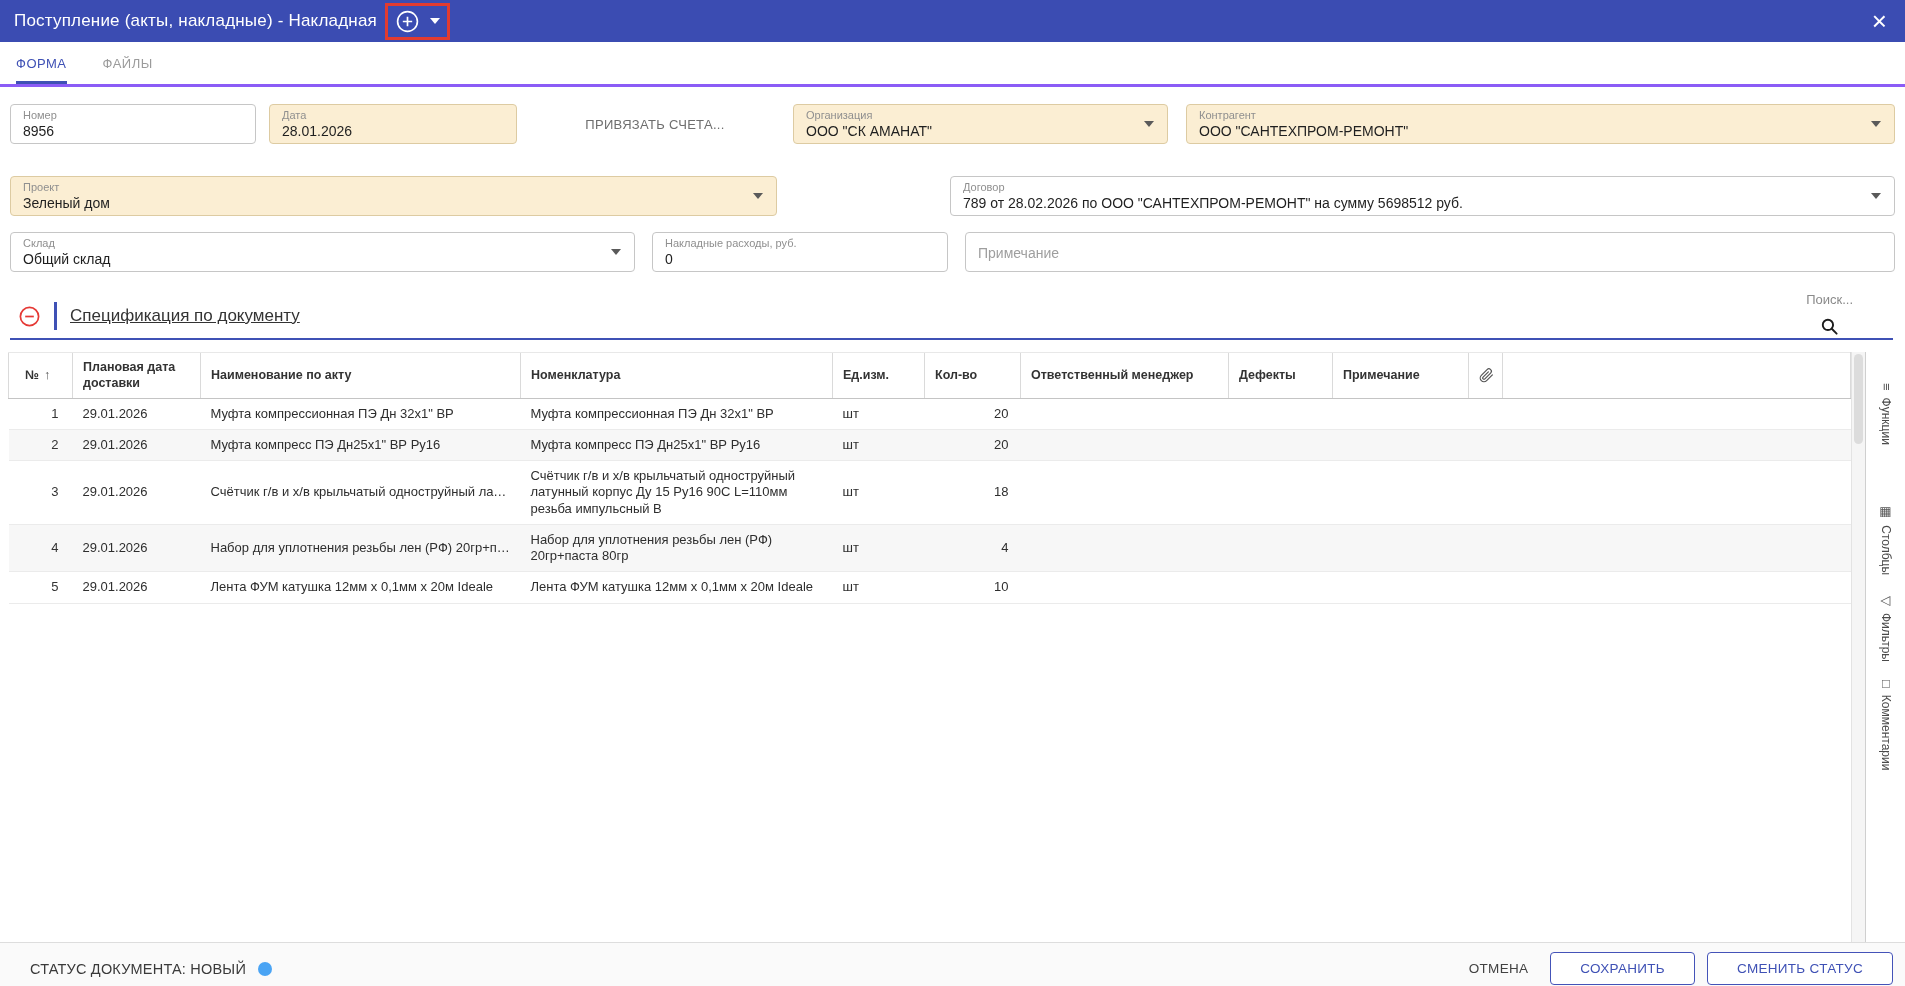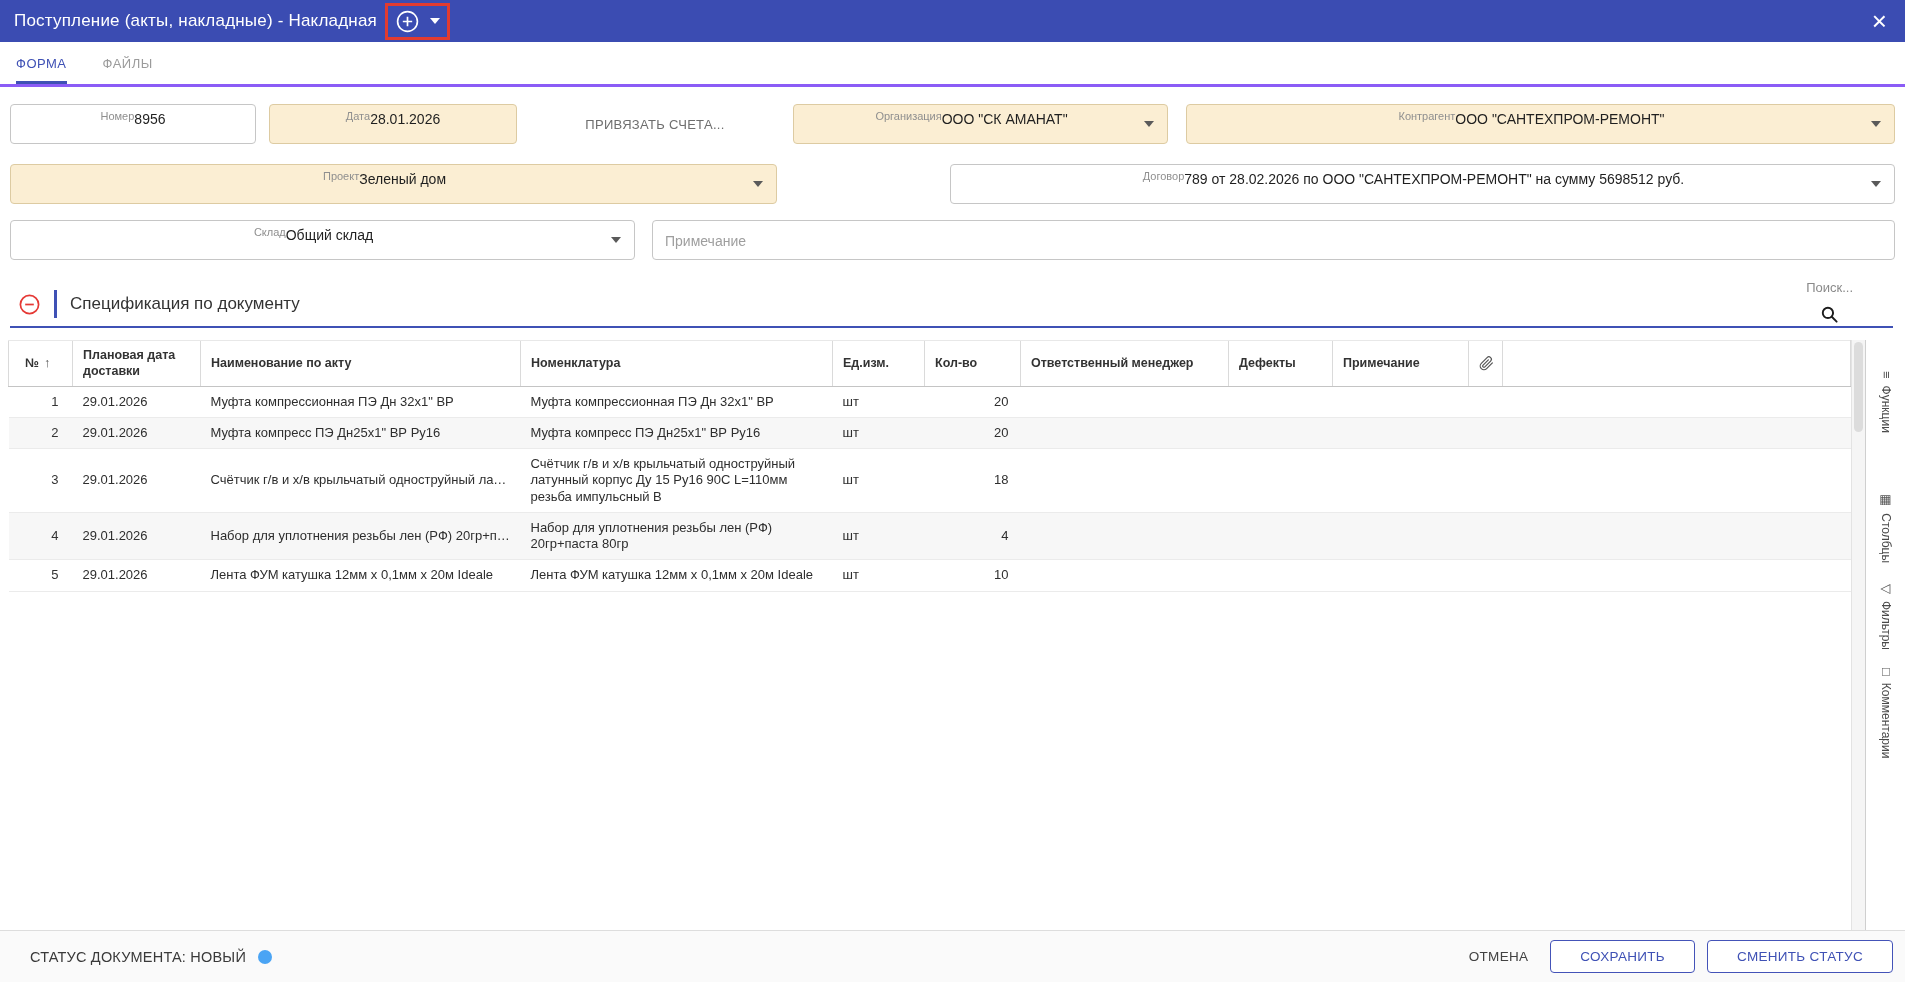--- a/index.html
+++ b/index.html
@@ -21,23 +21,23 @@
 
   
   .tabbar{height:45px; display:flex; align-items:stretch; gap:36px; padding:0 16px; border-bottom:3px solid #8b5cf6; background:#fff;}
   .tab{display:flex; align-items:center; font-size:13px; letter-spacing:.5px; color:#9b9b9b; border-bottom:3px solid transparent; padding-top:3px;}
   .tab.active{color:var(--accent); border-bottom-color:var(--accent);}
 
   
   .form{padding:0 10px;}
   .frow{display:flex; align-items:center;}
   .frow1{margin-top:17px;}
-  .frow2{margin-top:20px;}
+  .frow2{margin-top:32px;}
   .frow3{margin-top:16px;}
-  .field{position:relative; height:40px; border:1px solid #c6c6c6; border-radius:4px; background:#fff; padding:5px 30px 4px 12px; display:flex; flex-direction:row; justify-content:center; overflow:hidden;}
+  .field{position:relative; height:40px; border:1px solid #c6c6c6; border-radius:4px; background:#fff; padding:5px 30px 4px 12px; display:flex; flex-direction:column; justify-content:center; overflow:hidden;}
   .field.no-caret{padding-right:12px;}
   .field.beige{background:var(--beige-bg); border-color:var(--beige-border);}
   .flabel{font-size:11px; color:#8f8f8f; line-height:1.25; white-space:nowrap;}
   .fvalue{font-size:14px; color:#1f1f1f; line-height:1.3; white-space:nowrap;}
   .field .caret{position:absolute; right:13px; top:50%; margin-top:-3px;}
   .w-nomer{width:246px; margin-right:13px;}
   .w-data{width:248px;}
   .link-cell{width:276px; text-align:center; font-size:13px; color:#6e6e6e; letter-spacing:.3px; white-space:nowrap; cursor:default;}
   .w-org{width:375px; margin-right:18px;}
   .w-kontr{flex:1;}
@@ -47,21 +47,21 @@
   .w-sklad{width:625px; margin-right:17px;}
   .w-rashody{width:296px; margin-right:17px;}
   .w-prim{flex:1; display:flex; flex-direction:row; align-items:center; padding-right:12px;}
   .w-prim input{border:none; outline:none; background:transparent; width:100%; font:14px "Liberation Sans",sans-serif; color:#1f1f1f;}
   .w-prim input::placeholder{color:#9e9e9e;}
 
   
   .spec-header{margin-top:26px; height:36px; display:flex; align-items:center; padding:0 52px 0 18px;}
   .minus-icon{display:flex; align-items:center; margin-right:13px;}
   .vbar{width:3px; height:28px; background:var(--accent); margin-right:13px;}
-  .spec-title{font-size:17px; color:#333;}
+  .spec-title{font-size:17px; color:#333;text-decoration:underline;}
   .search{margin-left:auto; display:flex; align-items:center; gap:10px;flex-direction:column;}
   .search-ph{font-size:13px; color:#8a8a8a;}
   .spec-underline{height:2px; background:var(--accent); margin:4px 12px 0 10px;}
 
   
   .main{margin-top:12px; height:590px; display:flex; align-items:stretch;}
   .tablewrap{flex:1; padding-left:8px; overflow:hidden;}
   table{width:100%; border-collapse:collapse; table-layout:fixed;}
   thead th{font-size:12.5px; font-weight:700; color:#333; text-align:left; padding:6px 10px; border-left:1px solid #dadada; border-bottom:1px solid #c4c4c4; border-top:1px solid #e8e8e8; vertical-align:middle; line-height:1.3; height:42px;}
   thead th:last-child{border-right:1px solid #dadada;}
@@ -151,20 +151,24 @@
         <span class="fvalue">789 от 28.02.2026 по ООО "САНТЕХПРОМ-РЕМОНТ" на сумму 5698512 руб.</span>
         <span class="caret"></span>
       </div>
     </div>
 
     <div class="frow frow3">
       <div class="field w-sklad">
         <span class="flabel">Склад</span>
         <span class="fvalue">Общий склад</span>
         <span class="caret"></span>
+      </div>
+      <div class="field no-caret w-rashody">
+        <span class="flabel">Накладные расходы, руб.</span>
+        <span class="fvalue">0</span>
       </div>
       <div class="field no-caret w-prim">
         <input type="text" placeholder="Примечание" style="">
       </div>
     </div>
   </section>
 
   <section class="spec-header">
     <span class="minus-icon">
       <svg width="23" height="23" viewBox="0 0 24 24" fill="none" stroke="#e53935" stroke-width="1.8">

